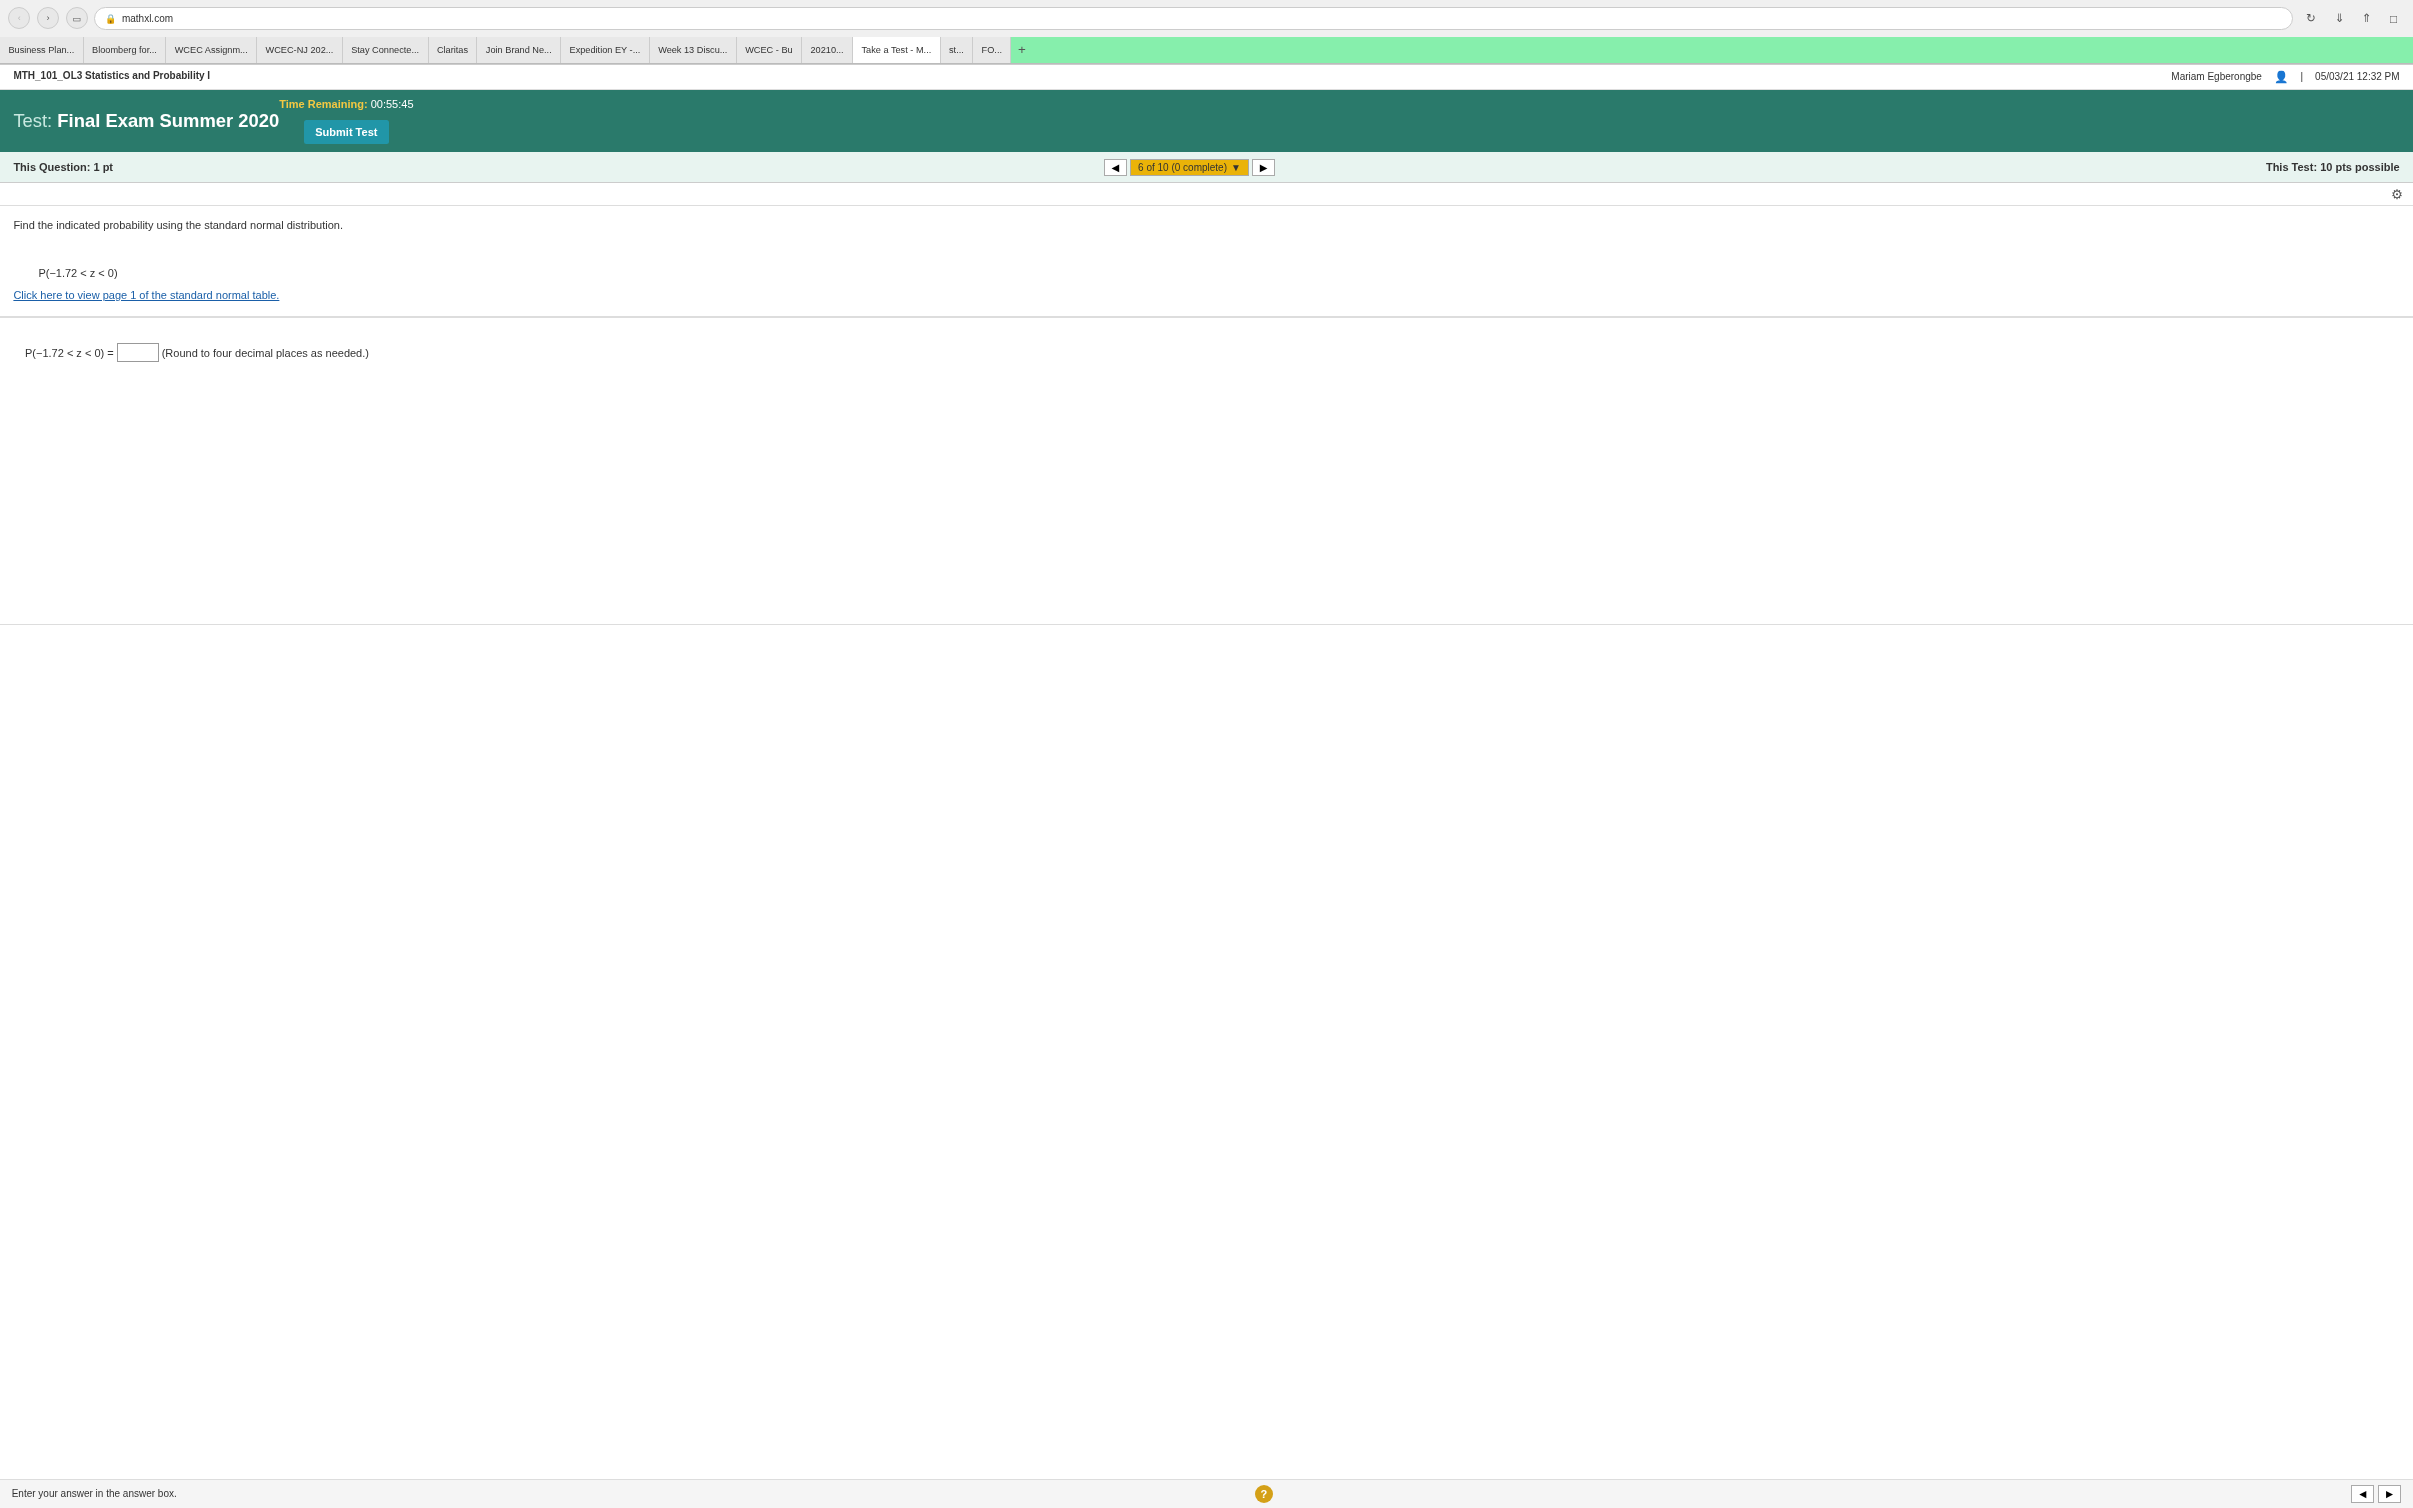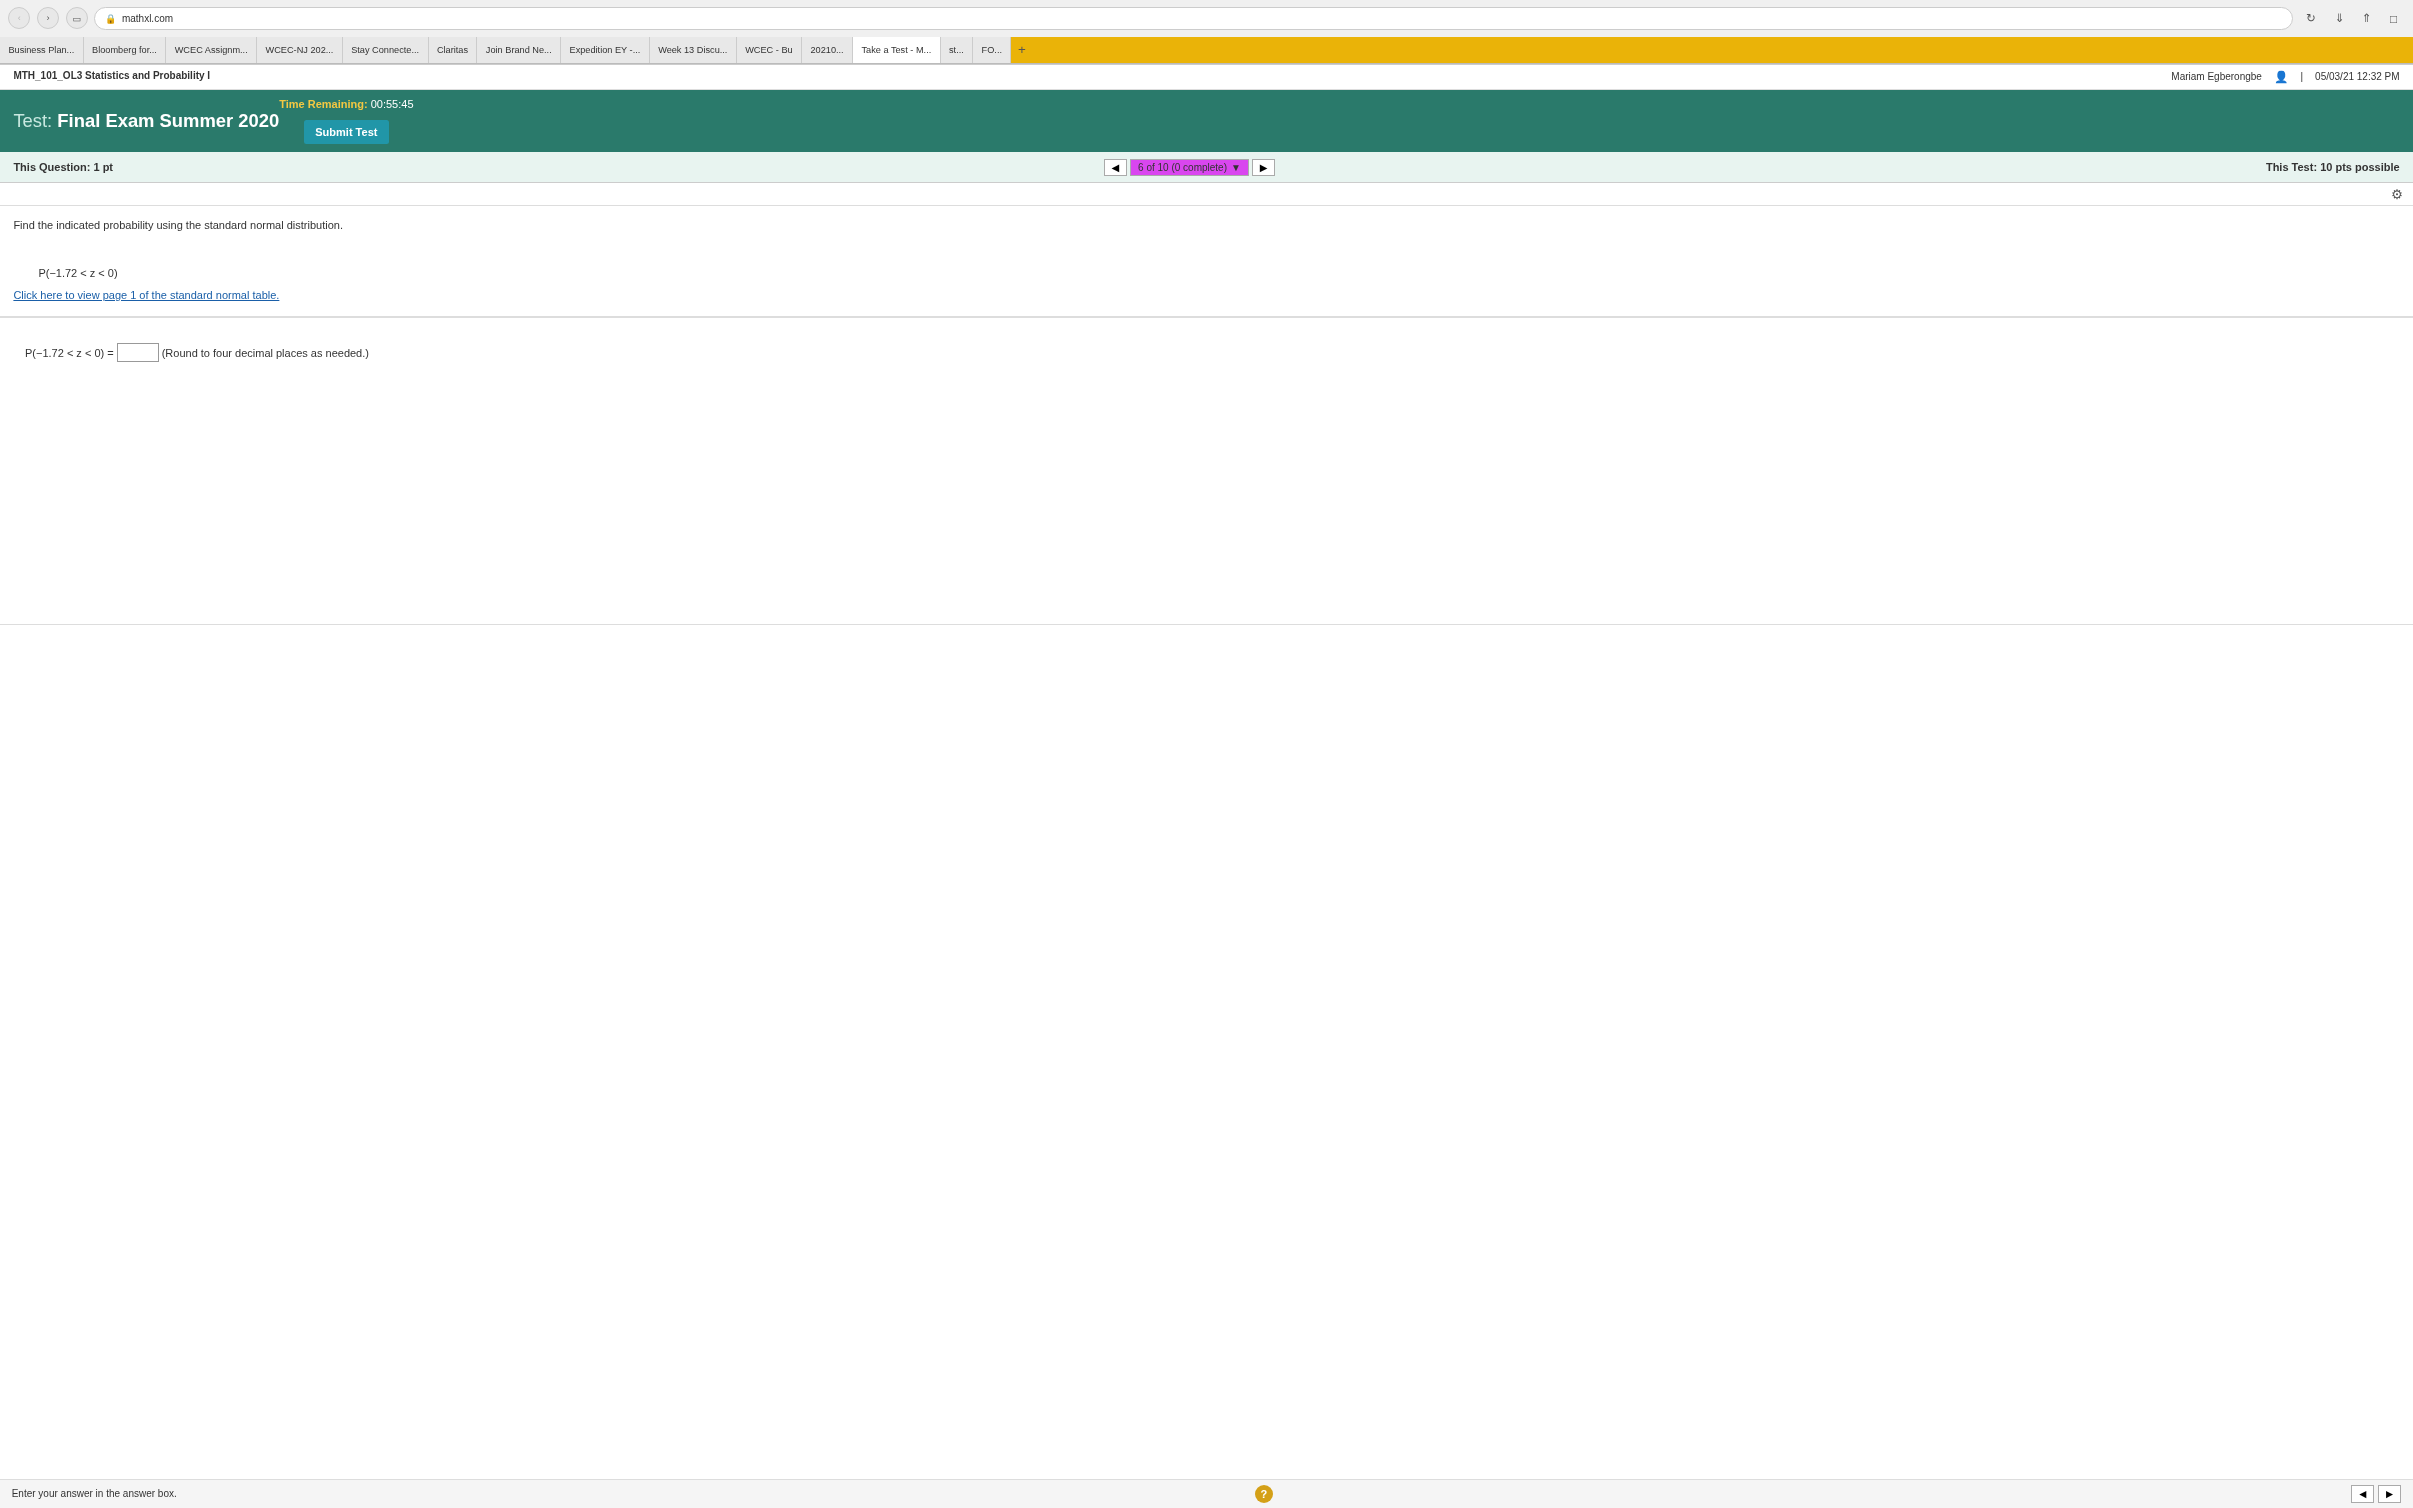--- a/index.html
+++ b/index.html
@@ -50,21 +50,21 @@
     }
     .browser-action-btn {
       width: 22px; height: 22px;
       border: none; background: transparent;
       cursor: pointer; font-size: 11.7px; color: #555;
     }
 
     
     .tabs-bar {
       display: flex;
-      background: #eab308;
+      background: #86efac;
       overflow: hidden;
       border-bottom: 0.8px solid #bbb;
       height: 27px;
     }
     .tab {
       display: flex; align-items: center;
       padding: 0 8.4px;
       height: 27px;
       font-size: 9.2px;
       color: #333;
@@ -140,21 +140,21 @@
     .nav-arrow {
       background: #fff;
       border: 0.8px solid #aaa;
       padding: 1.7px 6.7px;
       cursor: pointer;
       font-size: 10px;
     }
     .question-selector {
       display: flex; align-items: center;
       border: 0.8px solid #aaa;
-      background: #d946ef;
+      background: #eab308;
       padding: 1.7px 6.7px;
       font-size: 10px;
       cursor: pointer;
       gap: 4px;
     }
     .question-nav-right { font-size: 11px; font-weight: bold; }
 
     
     .settings-bar {
       display: flex;

